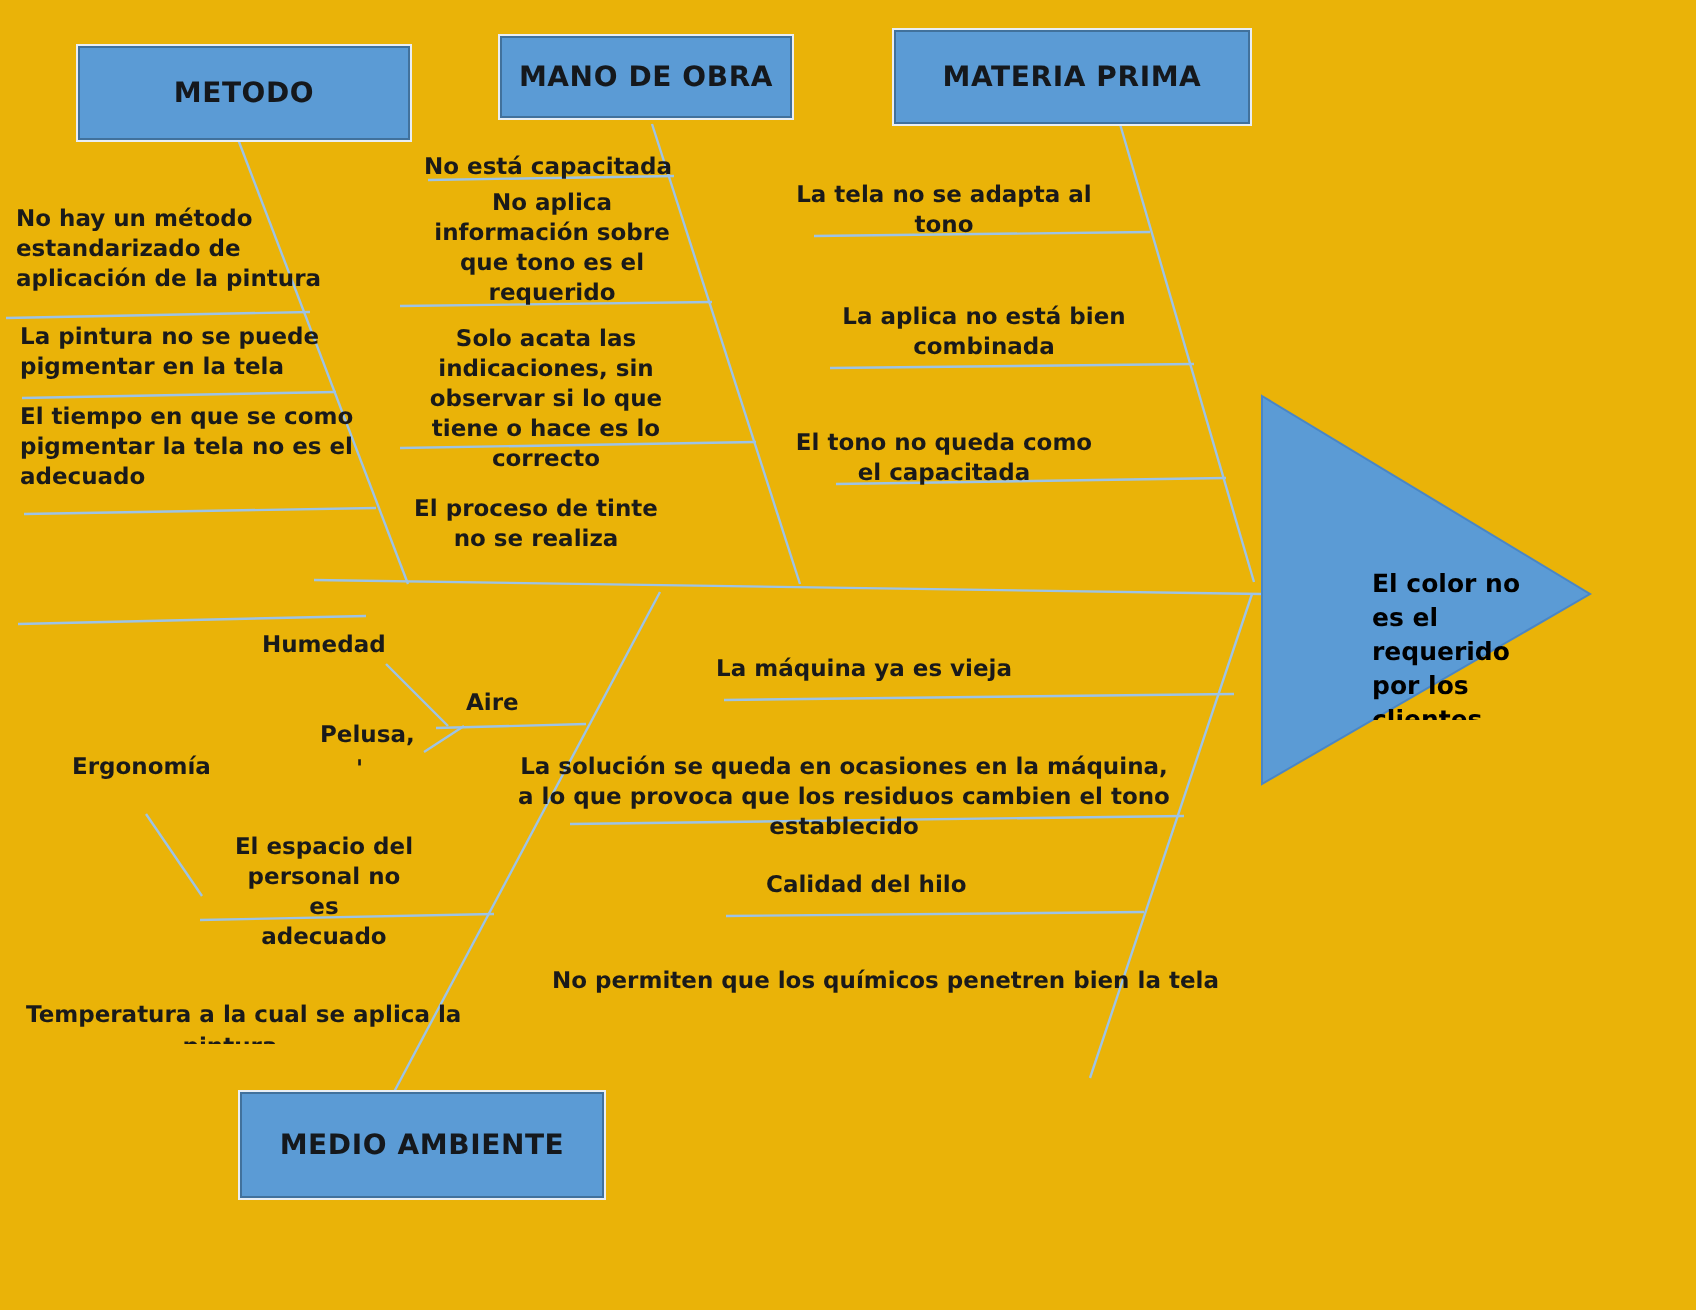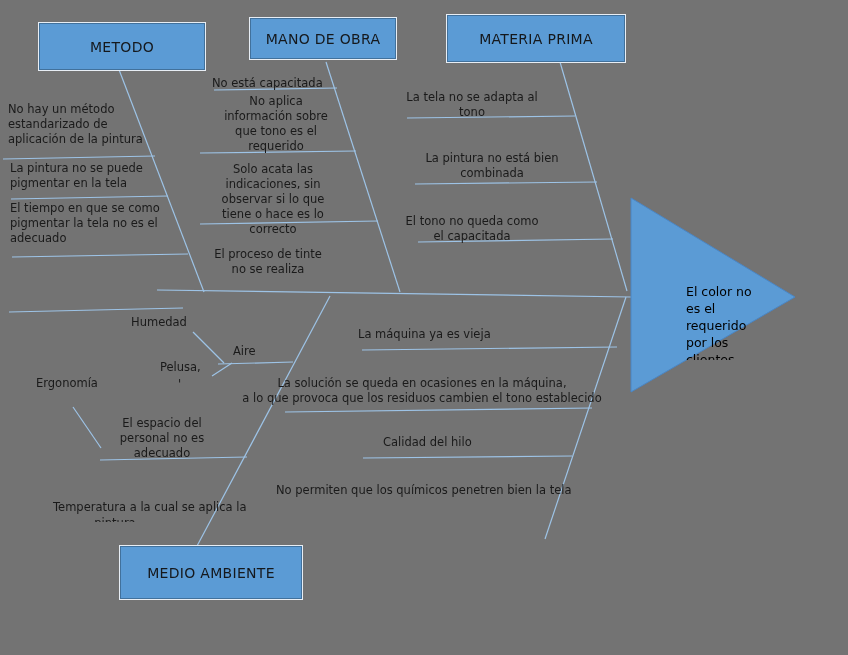--- a/index.html
+++ b/index.html
@@ -3,22 +3,22 @@
 <meta charset="utf-8">
 <style>
   :root{
     --box-fill:#5b9bd5;
     --box-border:#41719c;
     --bone-line:#9dc3e6;
     --text:#1a1a1a;
   }
   html,body{margin:0;padding:0;background:#ffffff;}
   .canvas{
-    position:relative;width:848px;height:655px;background:#737373;overflow:hidden;
-    font-family:"DejaVu Sans",sans-serif;color:var(--text);
+    position:relative;width:848px;height:655px;background:#eab308;overflow:hidden;
+    font-family:"DejaVu Sans",sans-serif;color:var(--text);font-weight:bold;
   }
   .canvas svg{position:absolute;left:0;top:0;width:848px;height:655px;}
   .bone{stroke:var(--bone-line);stroke-width:1.2;fill:none;}
   .head{fill:var(--box-fill);stroke:#4a86c5;stroke-width:1;}
   .cat-box{
     position:absolute;background:var(--box-fill);border:1.6px solid var(--box-border);
     box-shadow:0 0 0 1px #e8eef5;
     display:flex;align-items:center;justify-content:center;
     font-size:14px;letter-spacing:.3px;color:#15181c;
   }
@@ -95,40 +95,40 @@
   <div class="label center" style="left:193px;top:162px;width:160px;">Solo acata las
 indicaciones, sin
 observar si lo que
 tiene o hace es lo
 correcto</div>
   <div class="label center" style="left:198px;top:247px;width:140px;">El proceso de tinte
 no se realiza</div>
 
   <div class="label center" style="left:382px;top:90px;width:180px;">La tela no se adapta al
 tono</div>
-  <div class="label center" style="left:402px;top:151px;width:180px;">La pintura no está bien
+  <div class="label center" style="left:402px;top:151px;width:180px;">La aplica no está bien
 combinada</div>
   <div class="label center" style="left:382px;top:214px;width:180px;">El tono no queda como
 el capacitada</div>
 
   <div class="label" style="left:358px;top:327px;">La máquina ya es vieja</div>
   <div class="label center" style="left:230px;top:376px;width:384px;">La solución se queda en ocasiones en la máquina,
 a lo que provoca que los residuos cambien el tono establecido</div>
   <div class="label" style="left:383px;top:435px;">Calidad del hilo</div>
   <div class="label" style="left:276px;top:483px;">No permiten que los químicos penetren bien la tela</div>
 
   <div class="label" style="left:131px;top:315px;">Humedad</div>
   <div class="label" style="left:233px;top:344px;">Aire</div>
   <div class="label" style="left:160px;top:360px;">Pelusa,</div>
   <div class="label clip" style="left:178px;top:377px;width:20px;height:7px;">'</div>
   <div class="label" style="left:36px;top:376px;">Ergonomía</div>
   <div class="label center" style="left:116px;top:416px;width:92px;">El espacio del
 personal no es
 adecuado</div>
-  <div class="label" style="left:13px;top:500px;margin-left:40px;">Temperatura a la cual se aplica la</div>
+  <div class="label" style="left:13px;top:500px;">Temperatura a la cual se aplica la</div>
   <div class="label center clip" style="left:40px;top:516px;width:150px;height:6px;">pintura</div>
 
   <div class="effect-text">El color no
 es el
 requerido
 por los
 clientes</div>
 
 </div>
 

